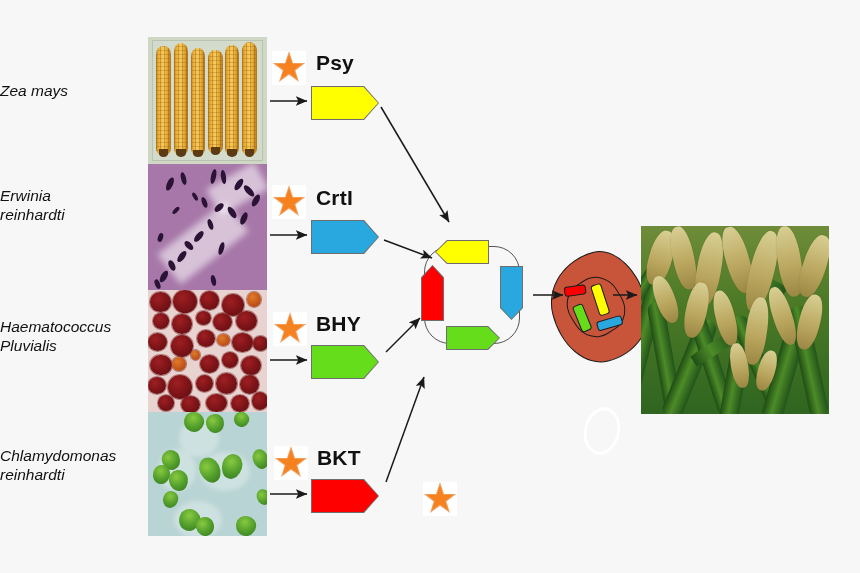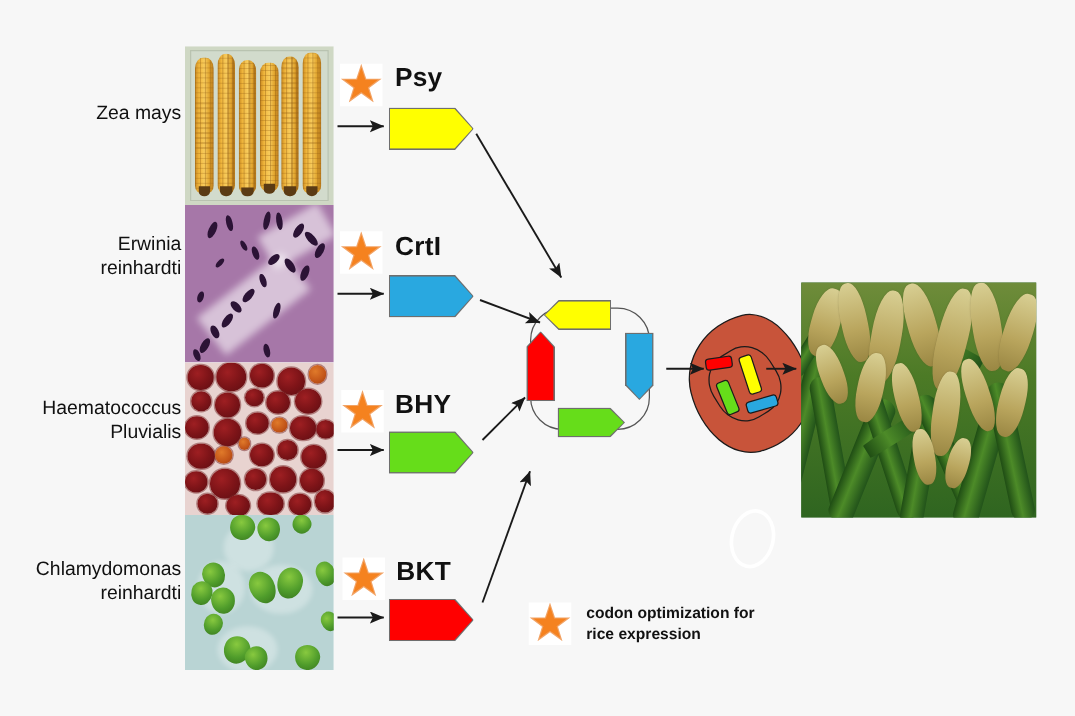--- a/index.html
+++ b/index.html
@@ -9,24 +9,25 @@
     background:#f7f7f7;
     font-family:"Liberation Sans", sans-serif;
     position:relative;
     overflow:hidden;
   }
   #stage{position:absolute;left:0;top:0;width:860px;height:573px;}
 
   
   .org-label{
     position:absolute;
+    font-style:italic;
     font-size:15.5px;
     color:#111;
     line-height:1.22;
-    text-align:right;
+    text-align:left;
     width:145px;
     left:0;
   }
 
   
   .photo{
     position:absolute;
     left:148px;
     width:119px;
     overflow:hidden;
@@ -384,17 +385,15 @@
       <line x1="613" y1="295" x2="637" y2="295"></line>
     </g>
   </svg>
 
 
   <div id="legend">
     <div class="star-box" style="position:relative;left:0;top:0;width:34px;height:34px;">
       <div class="star-outline" style="left:0;top:0;width:34px;height:34px;"></div>
       <div class="star" style="left:3px;top:3px;width:28px;height:28px;"></div>
     </div>
-    <div class="legend-text">codon  optimization for
-rice expression</div>
   </div>
 
 </div>
 
 </body></html>

